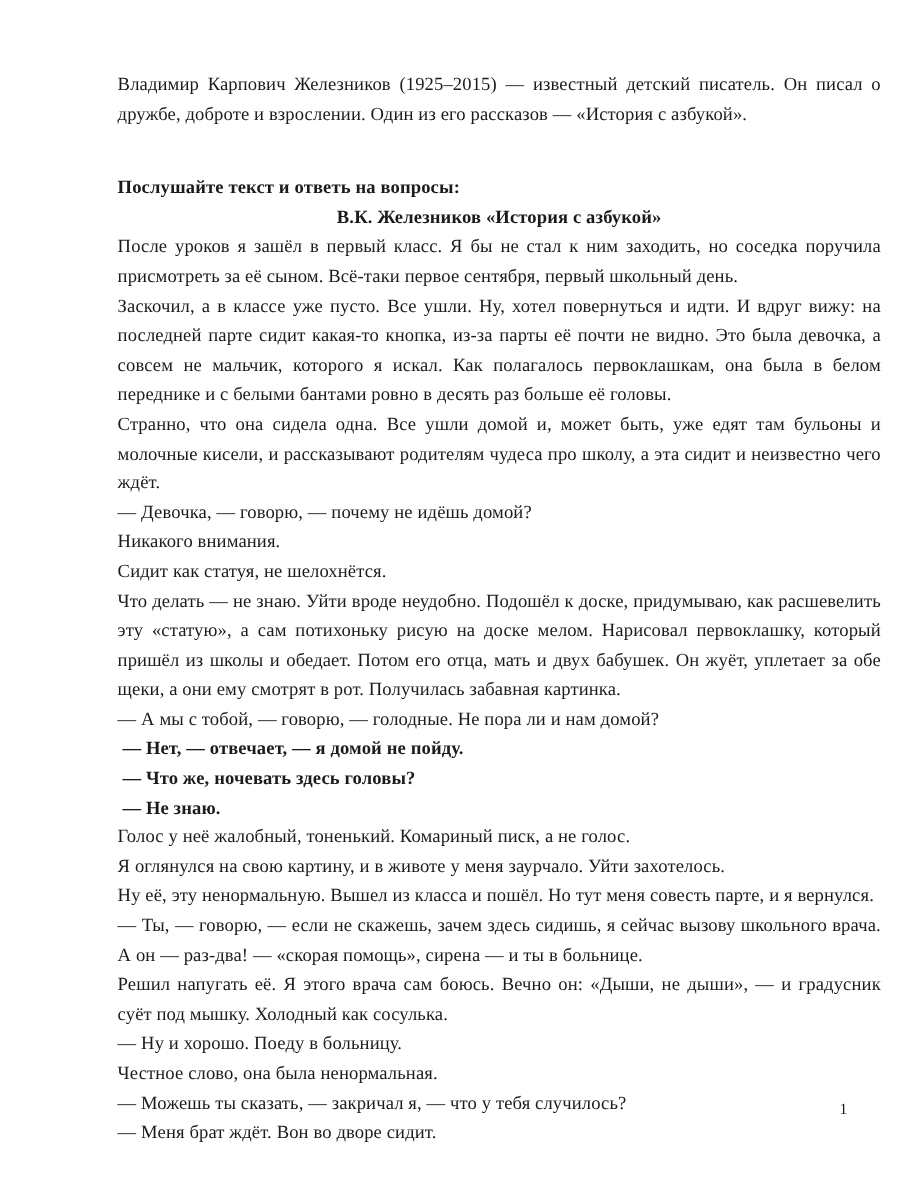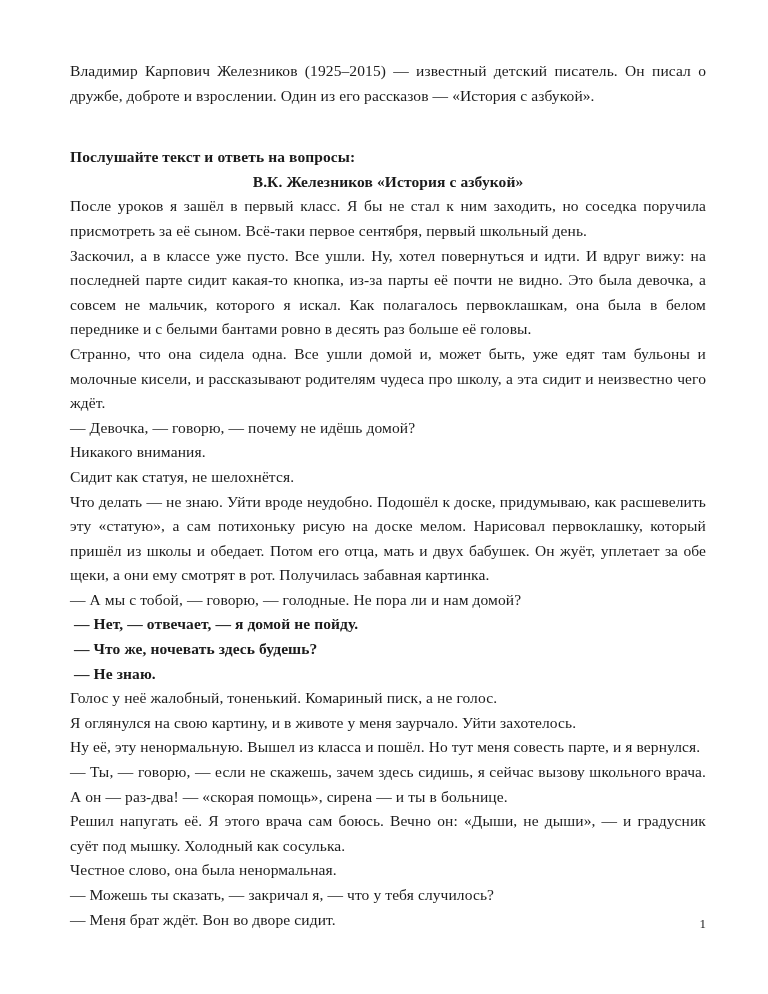--- a/index.html
+++ b/index.html
@@ -9,21 +9,21 @@
     background: #ffffff;
   }
   .page {
     position: relative;
     width: 768px;
     height: 994px;
     margin: 0 auto;
     background: #ffffff;
     color: #1b1b1b;
     box-sizing: border-box;
-    padding: 59px 62px 0 70px;
+    padding: 59px 62px 0 98px;
     overflow: hidden;
     font-family: "Liberation Serif", "DejaVu Serif", serif;
   }
   .doc-body {
     width: 636px;
   }
   .para {
     margin: 0;
     font-size: 15.5px;
     line-height: 24.6px;
@@ -63,25 +63,26 @@
       <p class="para title">В.К. Железников «История с азбукой»</p>
       <p class="para normal">После уроков я зашёл в первый класс. Я бы не стал к ним заходить, но соседка поручила присмотреть за её сыном. Всё-таки первое сентября, первый школьный день.</p>
       <p class="para normal">Заскочил, а в классе уже пусто. Все ушли. Ну, хотел повернуться и идти. И вдруг вижу: на последней парте сидит какая-то кнопка, из-за парты её почти не видно. Это была девочка, а совсем не мальчик, которого я искал. Как полагалось первоклашкам, она была в белом переднике и с белыми бантами ровно в десять раз больше её головы.</p>
       <p class="para normal">Странно, что она сидела одна. Все ушли домой и, может быть, уже едят там бульоны и молочные кисели, и рассказывают родителям чудеса про школу, а эта сидит и неизвестно чего ждёт.</p>
       <p class="para normal">— Девочка, — говорю, — почему не идёшь домой?</p>
       <p class="para normal">Никакого внимания.</p>
       <p class="para normal">Сидит как статуя, не шелохнётся.</p>
       <p class="para normal">Что делать — не знаю. Уйти вроде неудобно. Подошёл к доске, придумываю, как расшевелить эту «статую», а сам потихоньку рисую на доске мелом. Нарисовал первоклашку, который пришёл из школы и обедает. Потом его отца, мать и двух бабушек. Он жуёт, уплетает за обе щеки, а они ему смотрят в рот. Получилась забавная картинка.</p>
       <p class="para normal">— А мы с тобой, — говорю, — голодные. Не пора ли и нам домой?</p>
       <p class="para indent">— Нет, — отвечает, — я домой не пойду.</p>
-      <p class="para indent">— Что же, ночевать здесь будешь?</p>
+      <p class="para indent">— Что же, ночевать здесь головы?</p>
       <p class="para indent">— Не знаю.</p>
       <p class="para normal">Голос у неё жалобный, тоненький. Комариный писк, а не голос.</p>
       <p class="para normal">Я оглянулся на свою картину, и в животе у меня заурчало. Уйти захотелось.</p>
       <p class="para normal">Ну её, эту ненормальную. Вышел из класса и пошёл. Но тут меня совесть парте, и я вернулся.</p>
       <p class="para normal">— Ты, — говорю, — если не скажешь, зачем здесь сидишь, я сейчас вызову школьного врача. А он — раз-два! — «скорая помощь», сирена — и ты в больнице.</p>
       <p class="para normal">Решил напугать её. Я этого врача сам боюсь. Вечно он: «Дыши, не дыши», — и градусник суёт под мышку. Холодный как сосулька.</p>
+      <p class="para normal">— Ну и хорошо. Поеду в больницу.</p>
       <p class="para normal">Честное слово, она была ненормальная.</p>
       <p class="para normal">— Можешь ты сказать, — закричал я, — что у тебя случилось?</p>
       <p class="para normal">— Меня брат ждёт. Вон во дворе сидит.</p>
     </div>
   <div class="page-number">1</div>
 </div>
 
 </body></html>

